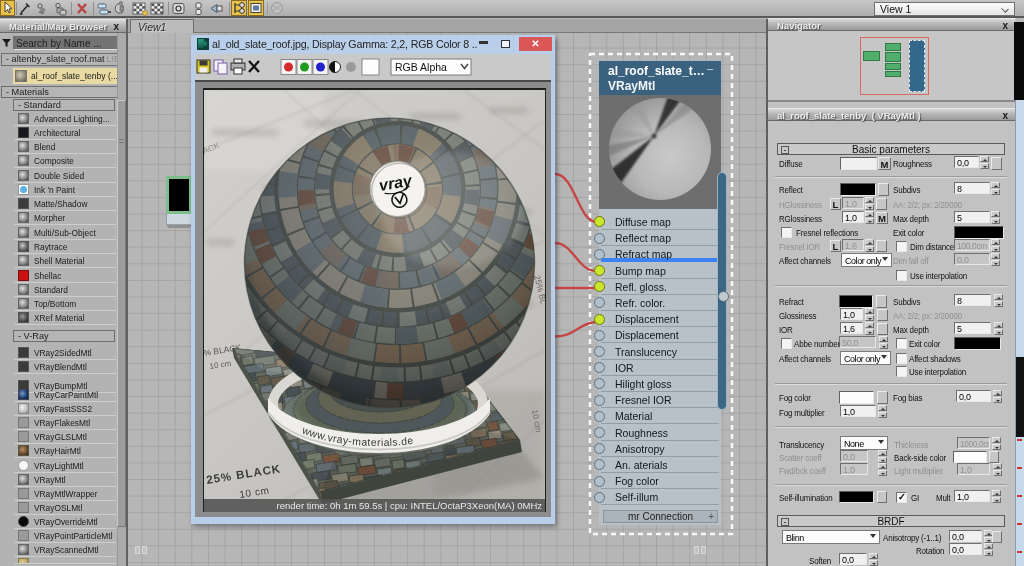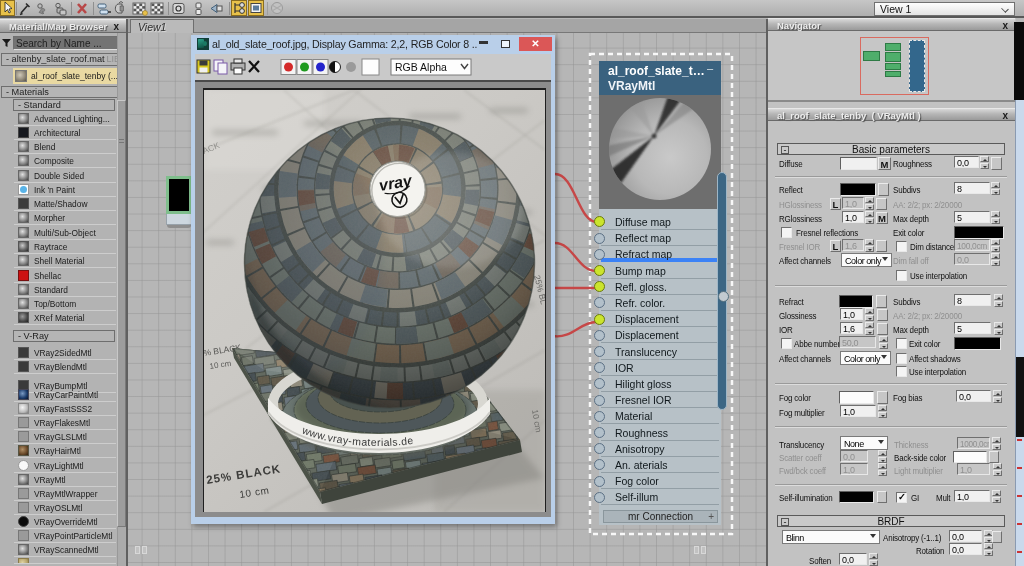--- a/index.html
+++ b/index.html
@@ -851,20 +851,21 @@
               <circle cx="193.5" cy="99" r="27.5" fill="#f4f3ef" stroke="#a8a7a0" stroke-width="1"></circle>
               <circle cx="193.5" cy="99" r="27.5" fill="none" stroke="#63635d" stroke-width="1.5" opacity="0.4" transform="translate(1.5,2)"></circle>
               <text x="192.5" y="98" font-size="16" font-weight="bold" font-family="Liberation Serif,serif" font-style="italic" fill="#141414" text-anchor="middle">vray</text>
               <path d="M180 101 Q194 106 206 98" fill="none" stroke="#141414" stroke-width="1.1"></path>
               <circle cx="193.5" cy="110" r="7.5" fill="none" stroke="#141414" stroke-width="1.5"></circle>
               <path d="M189.5 106.5 L193.5 113.5 L198.5 104.5" fill="none" stroke="#141414" stroke-width="1.7"></path>
             </g>
           </g>
         </svg>
 </div>
+<div style="position:absolute;left:13px;top:464px;width:341px;height:13px;background:rgba(82,82,82,0.88);color:#e8e8e8;font-size:9.5px;text-align:right;padding-right:3px;line-height:13px;white-space:nowrap">render time: 0h 1m 59.5s | cpu: INTEL/OctaP3Xeon(MA) 0MHz</div>
 </div>
 <div style="position:absolute;left:766px;top:19px;width:2px;height:547px;background:#606060"></div>
 <div style="position:absolute;left:768px;top:18px;width:248px;height:548px;background:#c2c2c2"></div>
 <div style="position:absolute;left:768px;top:18px;width:247px;height:13px;background:linear-gradient(#d8d8d8,#b6b6b6 45%,#9a9a9a);border-top:1px solid #e8e8e8;border-bottom:1px solid #6a6a6a;font-size:9.5px;font-weight:bold;color:#ececec;text-shadow:1px 1px 1px #4a4a4a;padding-left:9px;line-height:13px;white-space:nowrap">Navigator<div style="position:absolute;right:7px;top:0px;color:#1a1a1a;font-size:10px;font-weight:bold;text-shadow:none">x</div></div>
 <div style="position:absolute;left:768px;top:31px;width:247px;height:71px;background:#c6c6c6;border-bottom:2px solid #8a8a8a"></div>
 <div style="position:absolute;left:860px;top:37px;width:69px;height:58px;border:1px solid #d96a5f"></div>
 <div style="position:absolute;left:863px;top:51px;width:17px;height:10px;background:#4fae6b;border:1px solid #2e7a45"></div>
 <div style="position:absolute;left:885px;top:43px;width:16px;height:8px;background:#4fae6b;border:1px solid #2e7a45"></div>
 <div style="position:absolute;left:885px;top:52px;width:16px;height:10px;background:#4fae6b;border:1px solid #2e7a45"></div>
 <div style="position:absolute;left:885px;top:63px;width:16px;height:7px;background:#4fae6b;border:1px solid #2e7a45"></div>

